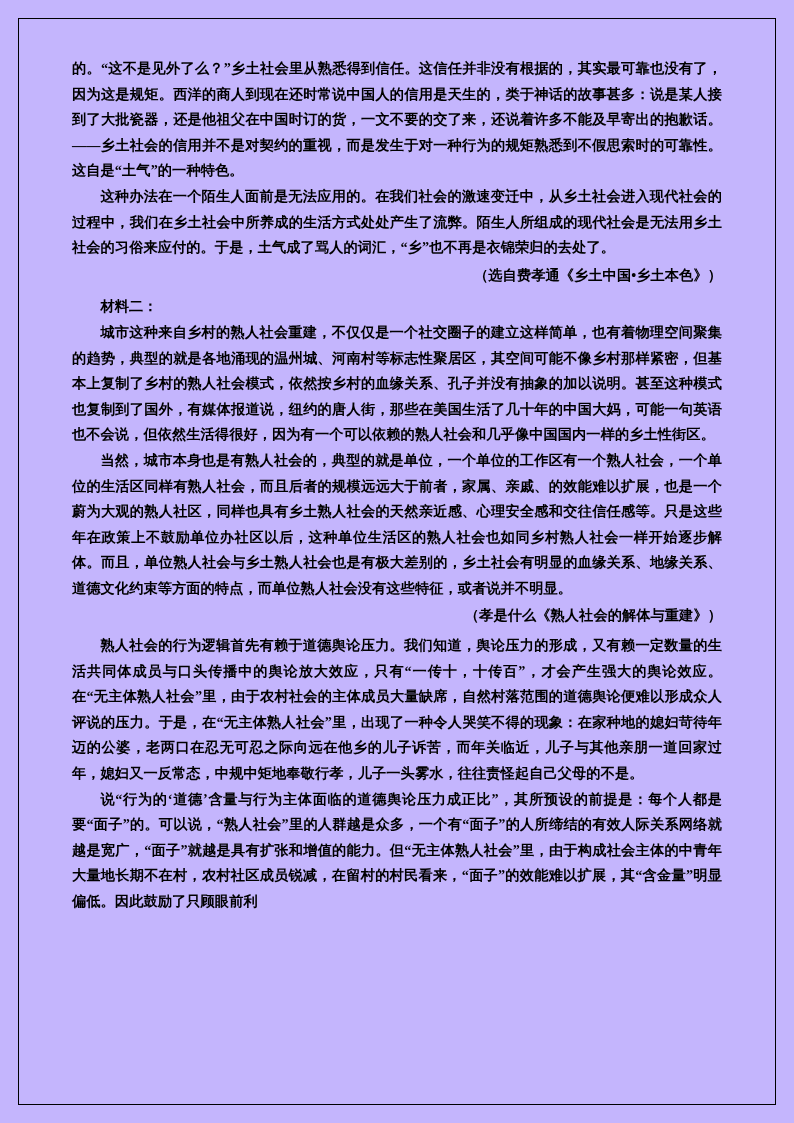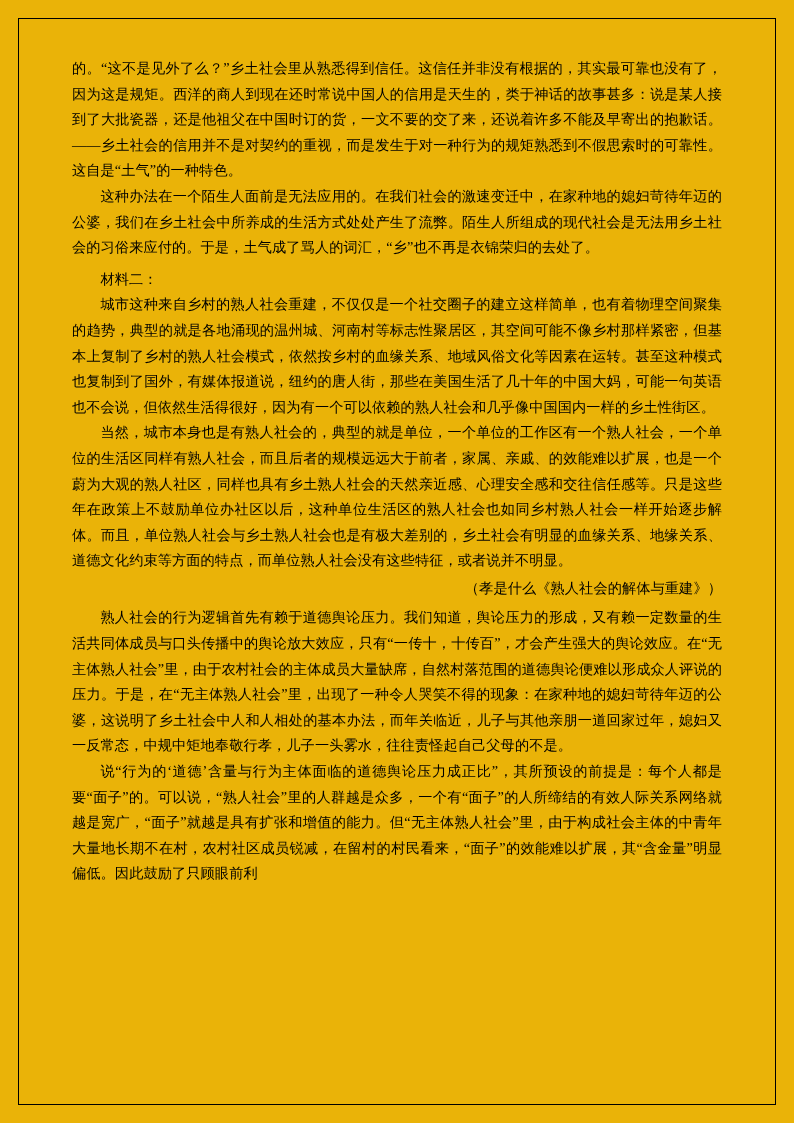--- a/index.html
+++ b/index.html
@@ -9,23 +9,24 @@
   }
   body {
     font-family: "Liberation Serif", "DejaVu Serif", serif;
     color: #000000;
   }
   .page {
     position: relative;
     width: 794px;
     height: 1123px;
     margin: 0 auto;
-    background: #eab308;
+    background: #c4b5fd;
     box-sizing: border-box;
     overflow: hidden;
+    font-weight: bold;
   }
   .border-frame {
     position: absolute;
     left: 18px;
     top: 18px;
     right: 18px;
     bottom: 18px;
     border: 1px solid #000000;
     box-sizing: border-box;
     pointer-events: none;
@@ -62,30 +63,31 @@
 <body>
 
 <div class="page">
   <div class="border-frame"></div>
 
   <div class="content">
 
     <p class="">的。“这不是见外了么？”乡土社会里从熟悉得到信任。这信任并非没有根据的，其实最可靠也没有了，因为这是规矩。西洋的商人到现在还时常说中国人的信用是天生的，类于神话的故事甚多：说是某人接到了大批瓷器，还是他祖父在中国时订的货，一文不要的交了来，还说着许多不能及早寄出的抱歉话。——乡土社会的信用并不是对契约的重视，而是发生于对一种行为的规矩熟悉到不假思索时的可靠性。这自是“土气”的一种特色。</p>
 
 
-    <p class="indent">这种办法在一个陌生人面前是无法应用的。在我们社会的激速变迁中，在家种地的媳妇苛待年迈的公婆，我们在乡土社会中所养成的生活方式处处产生了流弊。陌生人所组成的现代社会是无法用乡土社会的习俗来应付的。于是，土气成了骂人的词汇，“乡”也不再是衣锦荣归的去处了。</p>
+    <p class="indent">这种办法在一个陌生人面前是无法应用的。在我们社会的激速变迁中，从乡土社会进入现代社会的过程中，我们在乡土社会中所养成的生活方式处处产生了流弊。陌生人所组成的现代社会是无法用乡土社会的习俗来应付的。于是，土气成了骂人的词汇，“乡”也不再是衣锦荣归的去处了。</p>
 
+    <p class="source">（选自费孝通《乡土中国•乡土本色》）</p>
 
     <p class="label">材料二：</p>
 
-    <p class="indent">城市这种来自乡村的熟人社会重建，不仅仅是一个社交圈子的建立这样简单，也有着物理空间聚集的趋势，典型的就是各地涌现的温州城、河南村等标志性聚居区，其空间可能不像乡村那样紧密，但基本上复制了乡村的熟人社会模式，依然按乡村的血缘关系、地域风俗文化等因素在运转。甚至这种模式也复制到了国外，有媒体报道说，纽约的唐人街，那些在美国生活了几十年的中国大妈，可能一句英语也不会说，但依然生活得很好，因为有一个可以依赖的熟人社会和几乎像中国国内一样的乡土性街区。</p>
+    <p class="indent">城市这种来自乡村的熟人社会重建，不仅仅是一个社交圈子的建立这样简单，也有着物理空间聚集的趋势，典型的就是各地涌现的温州城、河南村等标志性聚居区，其空间可能不像乡村那样紧密，但基本上复制了乡村的熟人社会模式，依然按乡村的血缘关系、孔子并没有抽象的加以说明。甚至这种模式也复制到了国外，有媒体报道说，纽约的唐人街，那些在美国生活了几十年的中国大妈，可能一句英语也不会说，但依然生活得很好，因为有一个可以依赖的熟人社会和几乎像中国国内一样的乡土性街区。</p>
 
     <p class="indent">当然，城市本身也是有熟人社会的，典型的就是单位，一个单位的工作区有一个熟人社会，一个单位的生活区同样有熟人社会，而且后者的规模远远大于前者，家属、亲戚、的效能难以扩展，也是一个蔚为大观的熟人社区，同样也具有乡土熟人社会的天然亲近感、心理安全感和交往信任感等。只是这些年在政策上不鼓励单位办社区以后，这种单位生活区的熟人社会也如同乡村熟人社会一样开始逐步解体。而且，单位熟人社会与乡土熟人社会也是有极大差别的，乡土社会有明显的血缘关系、地缘关系、道德文化约束等方面的特点，而单位熟人社会没有这些特征，或者说并不明显。</p>
 
     <p class="source">（孝是什么《熟人社会的解体与重建》）</p>
 
 
-    <p class="indent">熟人社会的行为逻辑首先有赖于道德舆论压力。我们知道，舆论压力的形成，又有赖一定数量的生活共同体成员与口头传播中的舆论放大效应，只有“一传十，十传百”，才会产生强大的舆论效应。在“无主体熟人社会”里，由于农村社会的主体成员大量缺席，自然村落范围的道德舆论便难以形成众人评说的压力。于是，在“无主体熟人社会”里，出现了一种令人哭笑不得的现象：在家种地的媳妇苛待年迈的公婆，这说明了乡土社会中人和人相处的基本办法，而年关临近，儿子与其他亲朋一道回家过年，媳妇又一反常态，中规中矩地奉敬行孝，儿子一头雾水，往往责怪起自己父母的不是。</p>
+    <p class="indent">熟人社会的行为逻辑首先有赖于道德舆论压力。我们知道，舆论压力的形成，又有赖一定数量的生活共同体成员与口头传播中的舆论放大效应，只有“一传十，十传百”，才会产生强大的舆论效应。在“无主体熟人社会”里，由于农村社会的主体成员大量缺席，自然村落范围的道德舆论便难以形成众人评说的压力。于是，在“无主体熟人社会”里，出现了一种令人哭笑不得的现象：在家种地的媳妇苛待年迈的公婆，老两口在忍无可忍之际向远在他乡的儿子诉苦，而年关临近，儿子与其他亲朋一道回家过年，媳妇又一反常态，中规中矩地奉敬行孝，儿子一头雾水，往往责怪起自己父母的不是。</p>
 
     <p class="indent">说“行为的‘道德’含量与行为主体面临的道德舆论压力成正比”，其所预设的前提是：每个人都是要“面子”的。可以说，“熟人社会”里的人群越是众多，一个有“面子”的人所缔结的有效人际关系网络就越是宽广，“面子”就越是具有扩张和增值的能力。但“无主体熟人社会”里，由于构成社会主体的中青年大量地长期不在村，农村社区成员锐减，在留村的村民看来，“面子”的效能难以扩展，其“含金量”明显偏低。因此鼓励了只顾眼前利</p>
 
   </div>
 </div>
 
 </body></html>

